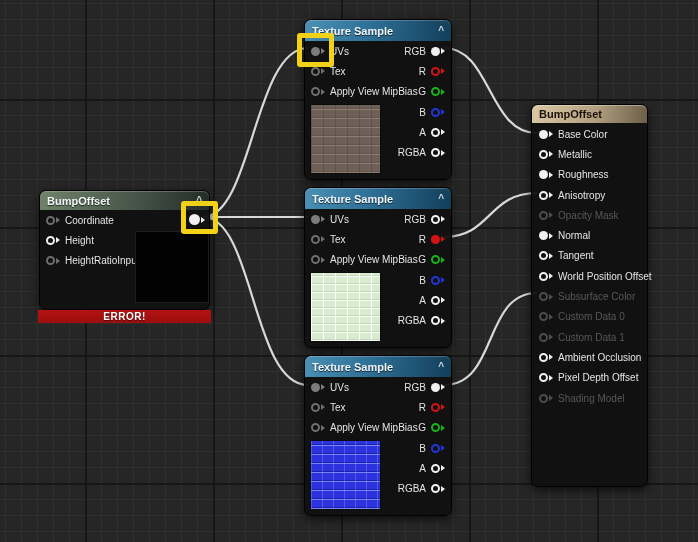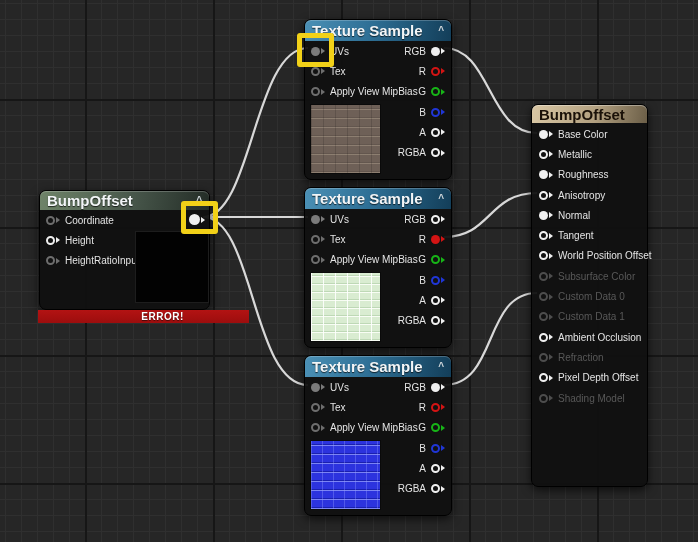--- a/index.html
+++ b/index.html
@@ -21,21 +21,21 @@
   .node{
     position:absolute;z-index:2;background:rgba(16,16,16,0.95);
     border-radius:7px;box-shadow:0 3px 10px rgba(0,0,0,.65);
     border:1px solid #000;box-sizing:border-box;
   }
   .hdr{
     height:20px;border-radius:6px 6px 0 0;display:flex;align-items:center;
     padding:0 7px;box-sizing:border-box;
     box-shadow:inset 0 1px 0 rgba(255,255,255,.22);
   }
-  .hdr .ttl{font-size:15px;font-weight:bold;color:#f2f5f7;text-shadow:0 1px 1px rgba(0,0,0,.7);flex:1;}
+  .hdr .ttl{font-size:11px;font-weight:bold;color:#f2f5f7;text-shadow:0 1px 1px rgba(0,0,0,.7);flex:1;}
   .hdr .chev{font-size:10px;font-weight:bold;color:#cfd6da;line-height:10px;}
   .ts-hdr{background:linear-gradient(100deg,#4b90b5 0%,#2e6f95 45%,#133e59 100%);}
   .bo-hdr{background:linear-gradient(100deg,#6f8469 0%,#47564a 55%,#232c26 100%);}
   .res-hdr{background:linear-gradient(100deg,#d9c7a4 0%,#b2a080 55%,#6b5e47 100%);box-shadow:inset 0 1px 0 rgba(255,255,255,.35);}
   .res-hdr .ttl{color:#1a1108;text-shadow:none;}
 
   .rows{position:absolute;}
   .prow{height:20.3px;display:flex;align-items:center;gap:5px;}
   .prow.out{justify-content:flex-end;}
   .lbl{font-size:10px;color:#e4e4e4;white-space:nowrap;}
@@ -71,21 +71,20 @@
       repeating-linear-gradient(0deg, #7b84f4 0 1px, #1a20ae 1px 2px, transparent 2px 9px);
   }
   .black-preview{background:#020202;border:1px solid #1d1d1d;}
 
   .err{
     position:absolute;left:-2px;width:calc(100% + 4px);height:13px;top:119px;
     background:linear-gradient(#b31313,#9c0d0d);
     display:flex;align-items:center;justify-content:center;
     font-size:10px;font-weight:bold;color:#fff;letter-spacing:.5px;
     text-shadow:0 1px 1px rgba(0,0,0,.6);
-    padding-left:38px;
   }
 
   .hilite{
     position:absolute;z-index:6;border:5px solid #f2d118;border-radius:3px;
     box-sizing:border-box;background:transparent;
   }
 </style>
 </head>
 <body>
 
@@ -388,20 +387,27 @@
           <span class="lbl">Roughness</span>
         </div>
         <div class="prow">
           <span class="pin ring c-white">
             <i class="dot"></i>
             <i class="arr"></i>
           </span>
           <span class="lbl">Anisotropy</span>
         </div>
         <div class="prow">
+          <span class="pin ring c-gray">
+            <i class="dot"></i>
+            <i class="arr"></i>
+          </span>
+          <span class="lbl dim">Opacity Mask</span>
+        </div>
+        <div class="prow">
           <span class="pin fill c-white">
             <i class="dot"></i>
             <i class="arr"></i>
           </span>
           <span class="lbl">Normal</span>
         </div>
         <div class="prow">
           <span class="pin ring c-white">
             <i class="dot"></i>
             <i class="arr"></i>
@@ -435,27 +441,20 @@
             <i class="arr"></i>
           </span>
           <span class="lbl dim">Custom Data 1</span>
         </div>
         <div class="prow">
           <span class="pin ring c-white">
             <i class="dot"></i>
             <i class="arr"></i>
           </span>
           <span class="lbl">Ambient Occlusion</span>
-        </div>
-        <div class="prow">
-          <span class="pin ring c-gray">
-            <i class="dot"></i>
-            <i class="arr"></i>
-          </span>
-          <span class="lbl dim">Refraction</span>
         </div>
         <div class="prow">
           <span class="pin ring c-white">
             <i class="dot"></i>
             <i class="arr"></i>
           </span>
           <span class="lbl">Pixel Depth Offset</span>
         </div>
         <div class="prow">
           <span class="pin ring c-gray">

